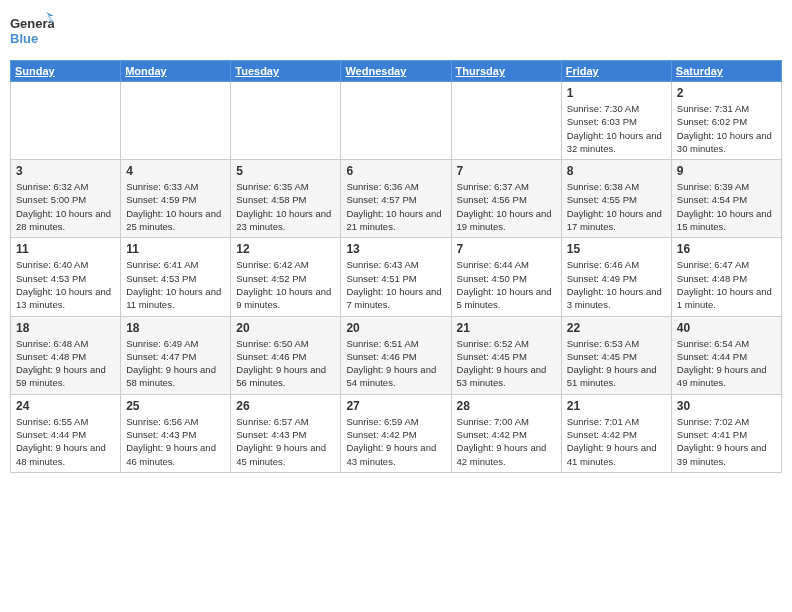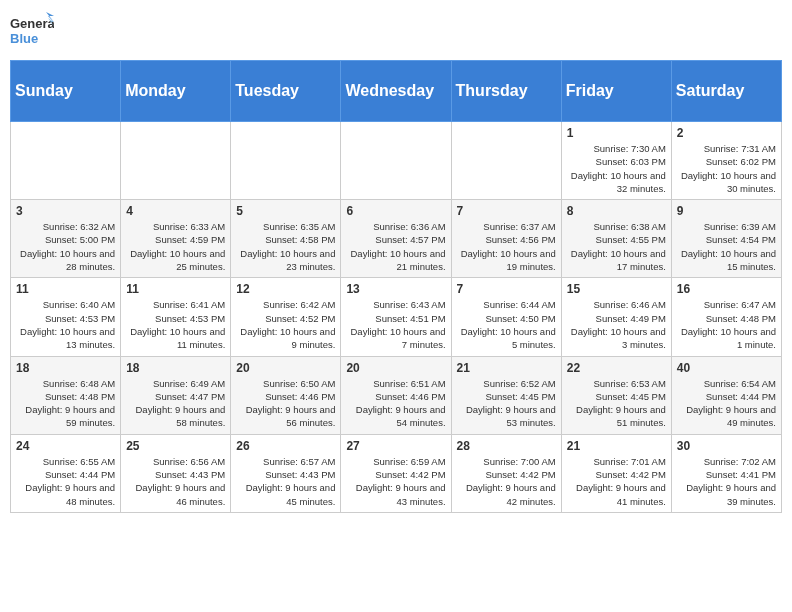--- a/index.html
+++ b/index.html
@@ -34,25 +34,26 @@
       color: #555;
     }
     .calendar {
       width: 100%;
       border-collapse: collapse;
       border: 1px solid #ccc;
     }
     .calendar th {
       background-color: #3a7fd5;
       color: #fff;
-      font-size: 16px;
+      font-size: 11px;
       font-weight: bold;
-      padding: 21px 4px;
+      padding: 4px 4px;
       text-align: left;
       border: 1px solid #5a9ae5;
+      text-decoration: underline;
     }
     .calendar td {
       border: 1px solid #ccc;
       vertical-align: top;
       padding: 4px 5px;
       font-size: 10px;
       color: #333;
       width: calc(100% / 7);
       height: 78px;
       background: #fff;
@@ -63,21 +64,20 @@
     .day-number {
       font-size: 12px;
       font-weight: bold;
       display: block;
       margin-bottom: 2px;
     }
     .day-info {
       font-size: 9.5px;
       line-height: 1.4;
       color: #333;
-      text-align: right;
     }
     .empty-cell {
       background: #fff !important;
     }
   </style>
 </head>
 <body>
 
 <div class="header-area">
   <div class="logo">

